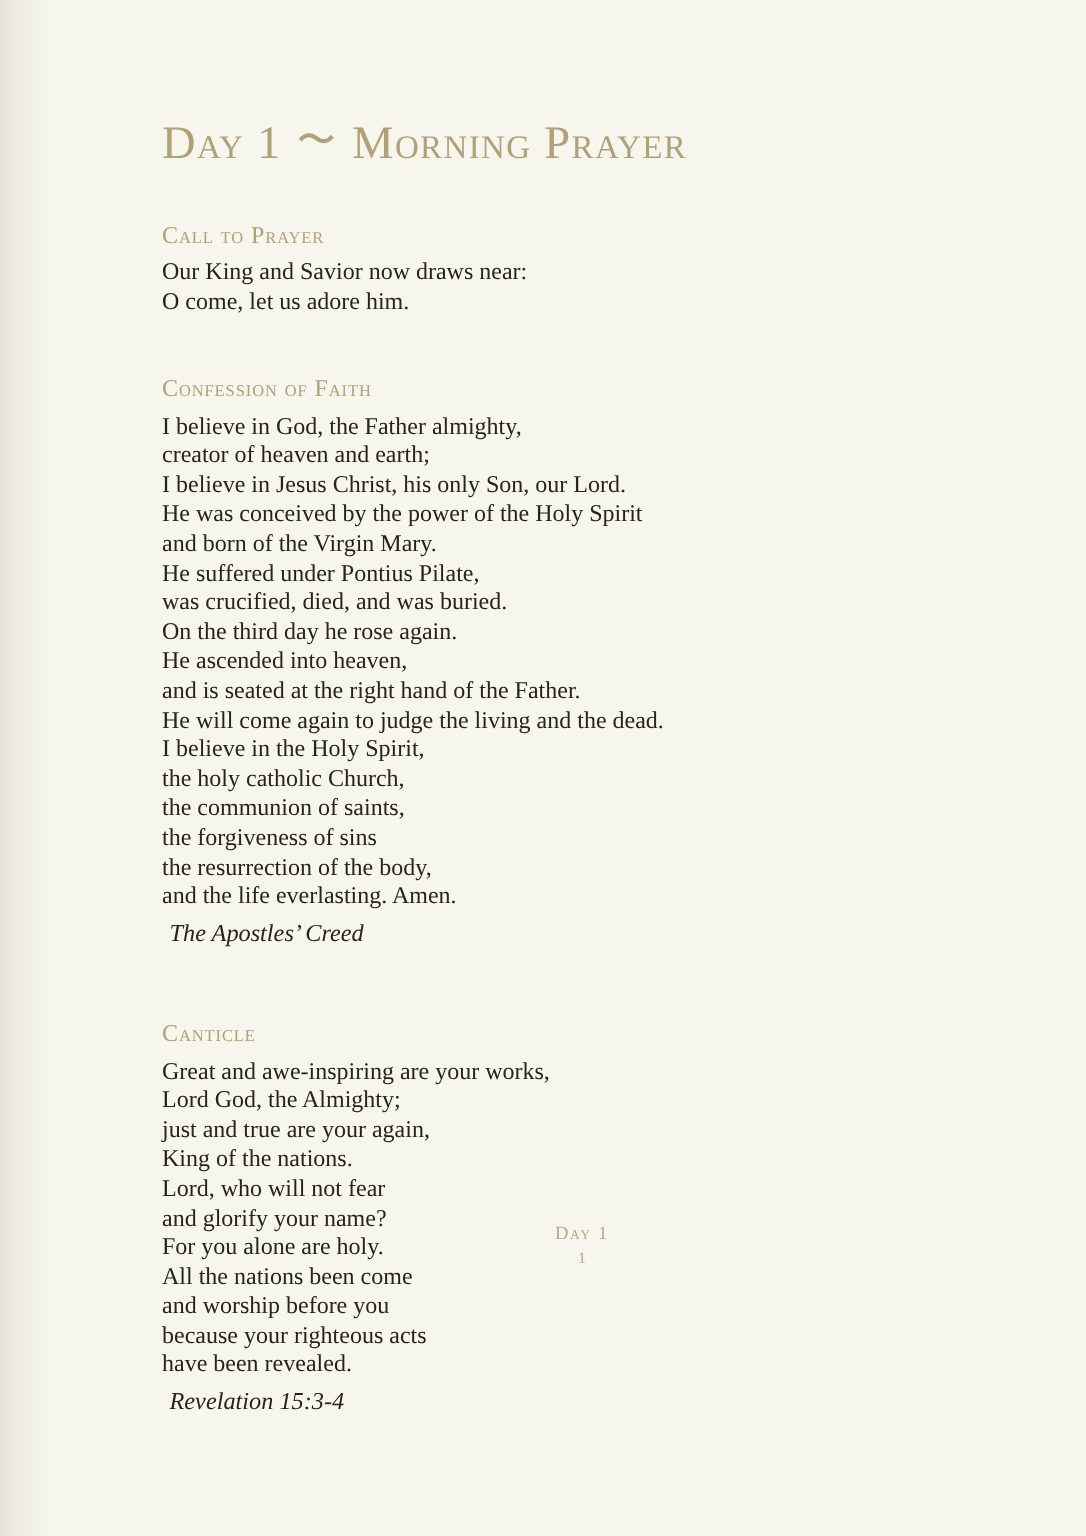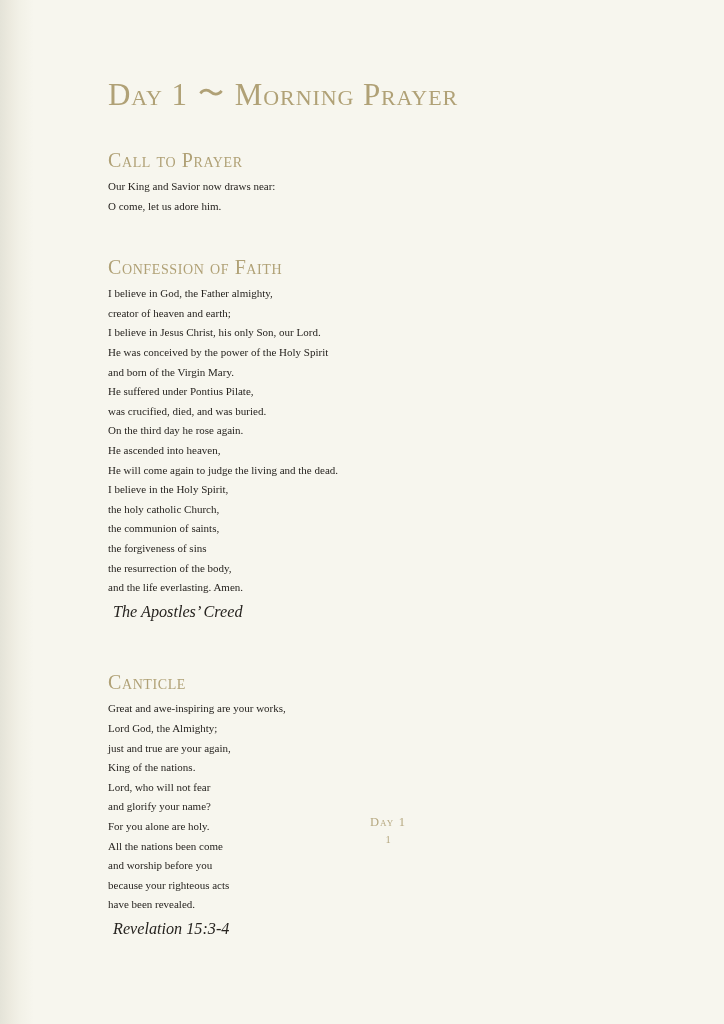--- a/index.html
+++ b/index.html
@@ -60,32 +60,32 @@
     margin: 0;
   }
   .section-call        { padding-top: 36px; }
   .section-confession  { padding-top: 39px; }
   .section-canticle    { padding-top: 43px; }
 
   .section-heading {
     margin: 0 0 5px 0;
     color: #b0a176;
     font-weight: normal;
-    font-size: 20px;
+    font-size: 16px;
     line-height: 1.2;
     font-variant: small-caps;
     letter-spacing: 0.6px;
   }
 
   .lines {
     margin: 0;
     padding: 0;
     list-style: none;
     color: #272420;
-    font-size: 11px;
+    font-size: 16px;
     line-height: 19.6px;
   }
   .lines li {
     margin: 0;
     padding: 0;
     white-space: pre;
   }
 
   .attribution {
     margin: 5px;
@@ -139,20 +139,21 @@
     <ul class="lines">
       <li>I believe in God, the Father almighty,</li>
       <li>creator of heaven and earth;</li>
       <li>I believe in Jesus Christ, his only Son, our Lord.</li>
       <li>He was conceived by the power of the Holy Spirit</li>
       <li>and born of the Virgin Mary.</li>
       <li>He suffered under Pontius Pilate,</li>
       <li>was crucified, died, and was buried.</li>
       <li>On the third day he rose again.</li>
       <li>He ascended into heaven,</li>
+      <li>and is seated at the right hand of the Father.</li>
       <li>He will come again to judge the living and the dead.</li>
       <li>I believe in the Holy Spirit,</li>
       <li>the holy catholic Church,</li>
       <li>the communion of saints,</li>
       <li>the forgiveness of sins</li>
       <li>the resurrection of the body,</li>
       <li>and the life everlasting. Amen.</li>
     </ul>
     <p class="attribution">The Apostles’ Creed</p>
   </section>

